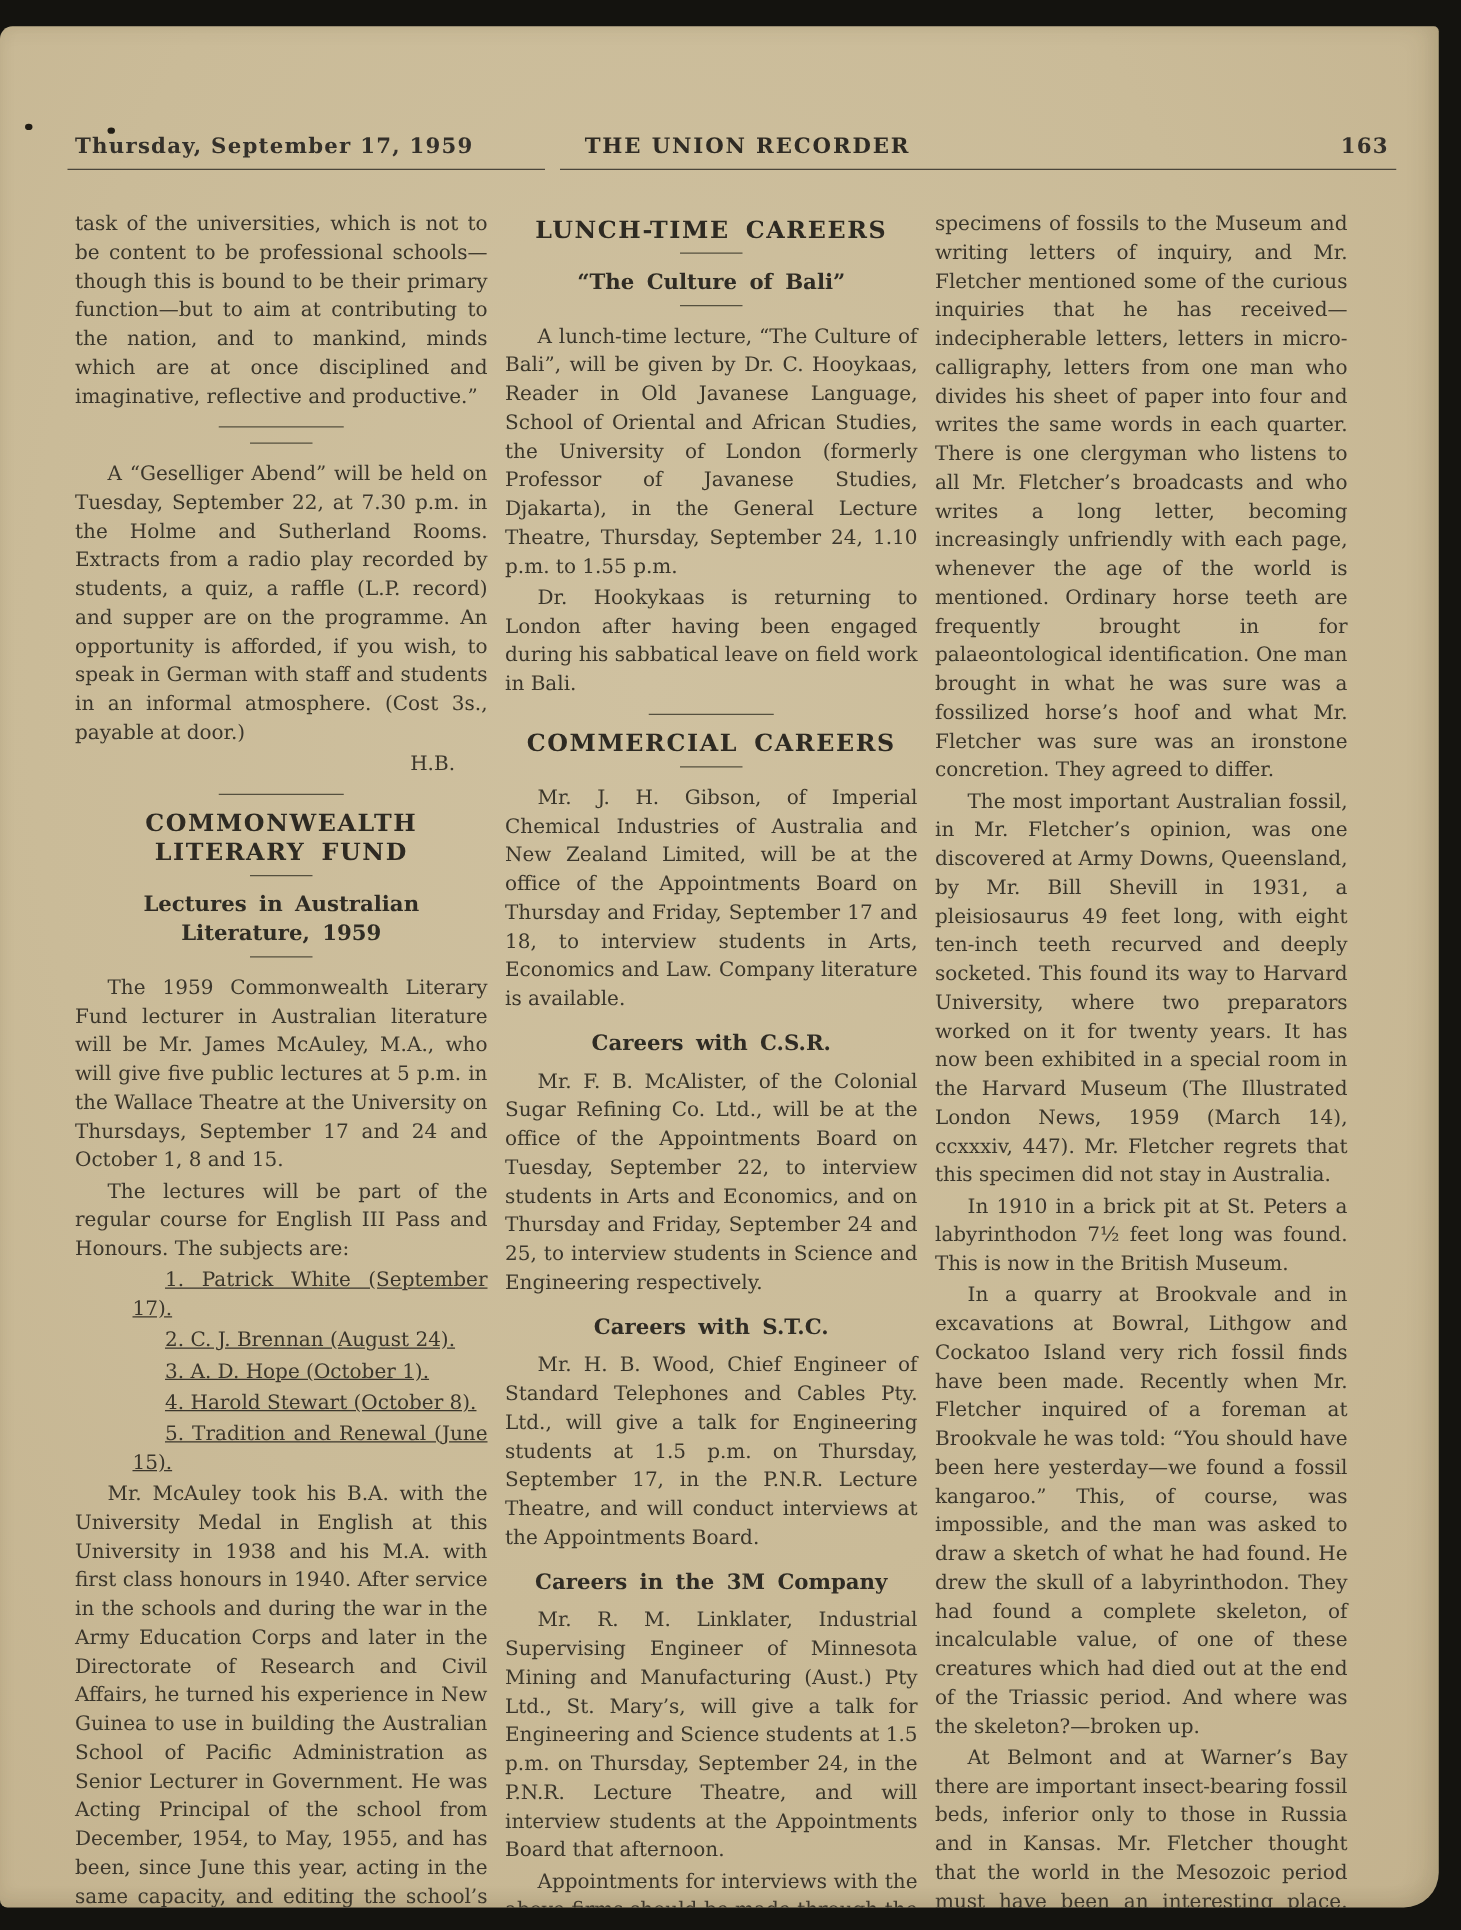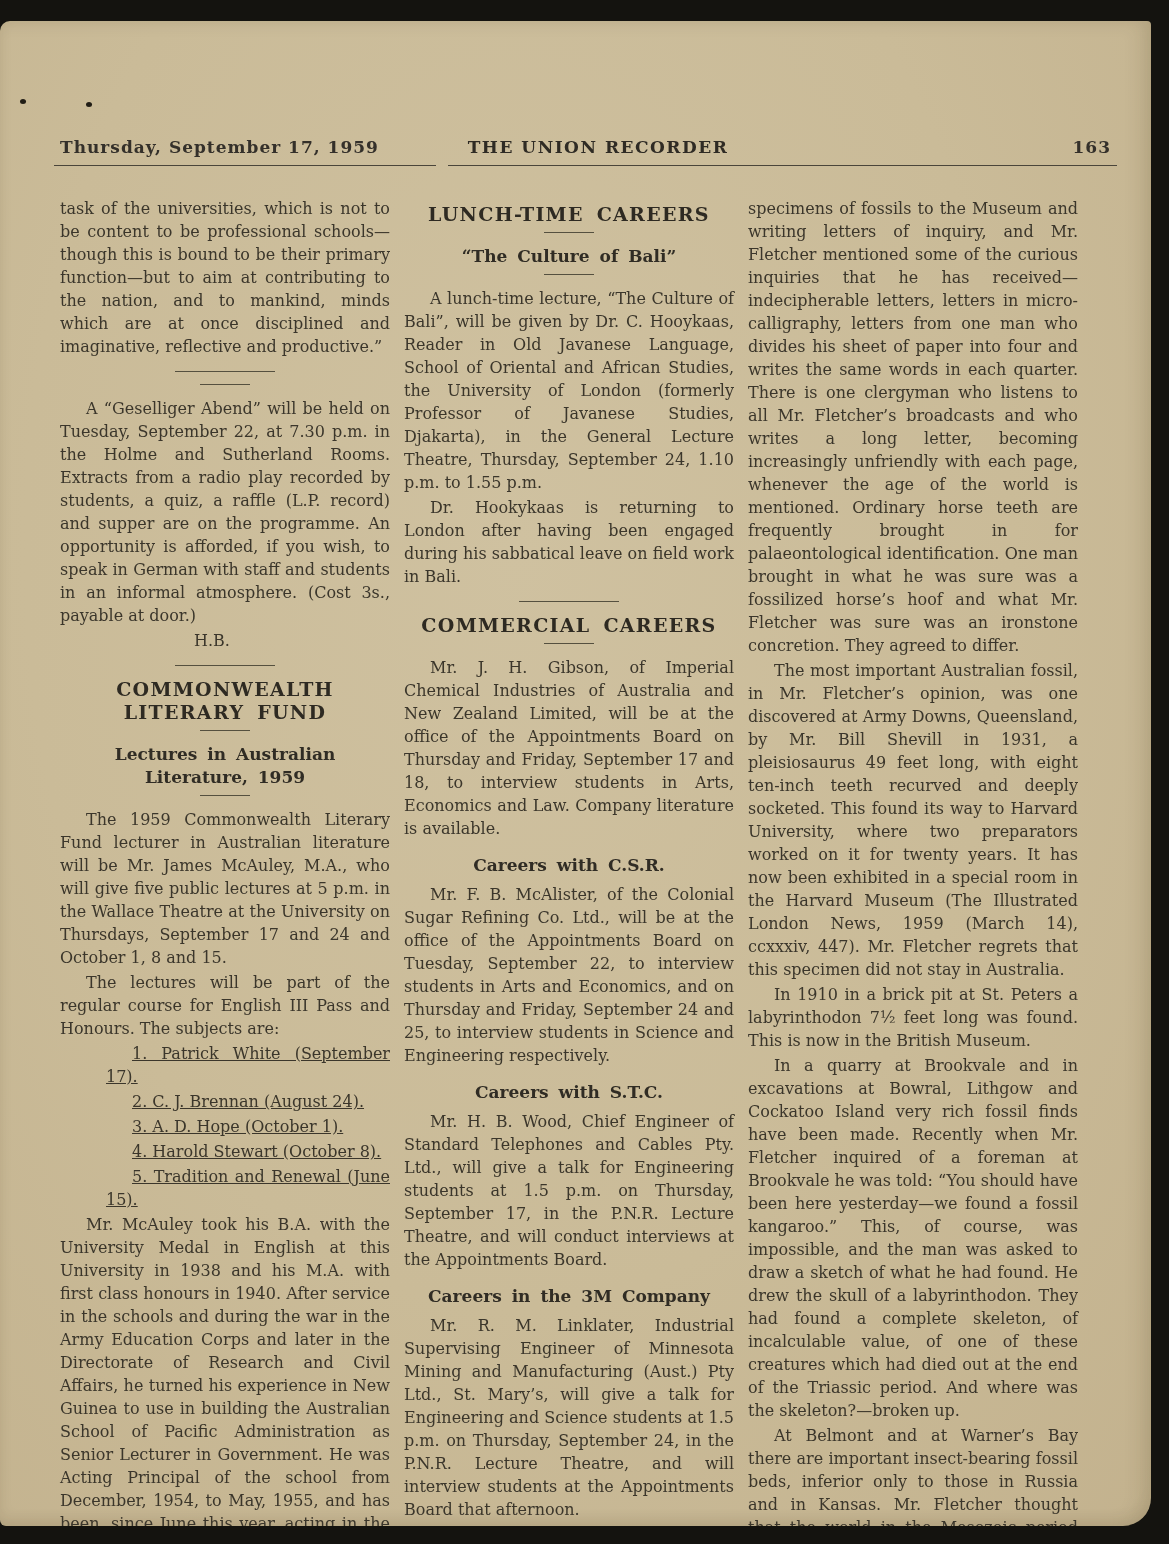--- a/index.html
+++ b/index.html
@@ -7,41 +7,41 @@
   .page{position:absolute;left:0;top:21px;width:1151px;height:1505px;
         background:radial-gradient(ellipse at 45% 35%, #cfc1a0 0%, #cabb98 55%, #c3b28e 100%);
         border-radius:10px 4px 28px 6px;
         box-shadow:inset -10px 0 18px rgba(60,45,20,0.10), inset 0 -6px 14px rgba(60,45,20,0.08);
         overflow:hidden;color:#3b362b;}
   .speck{position:absolute;background:#211d15;border-radius:50%;}
   .speck1{left:20px;top:78px;width:6px;height:5px;}
   .speck2{left:86px;top:81px;width:6px;height:5px;}
 
   
-  .header{position:relative;height:40px;margin-top:116px;padding-left:26px;}
+  .header{position:relative;height:40px;margin-top:86px;padding-left:26px;}
   .h-date{position:absolute;left:60px;top:0;font-size:17px;font-weight:bold;letter-spacing:1px;color:#34302a;}
   .h-title{position:absolute;left:448px;width:300px;top:0;text-align:center;font-size:17px;font-weight:bold;letter-spacing:1.5px;color:#2f2b24;}
   .h-page{position:absolute;right:40px;top:0;font-size:17px;font-weight:bold;letter-spacing:1px;color:#34302a;text-align:center;}
   .h-rule-left{position:absolute;left:54px;top:28px;width:382px;border-top:1.6px solid #4a453a;}
   .h-rule-right{position:absolute;left:448px;top:28px;width:669px;border-top:1.6px solid #4a453a;}
 
   
   .columns{display:flex;margin:20px 0 0 60px;gap:14px;}
   .col{width:330px;flex:0 0 330px;font-size:16px;line-height:23px;text-align:justify;}
 
   p.para{margin:0 0 2px 0;text-indent:26px;hyphens:none;}
   p.noindent{text-indent:0;}
   .rule{border-top:1.4px solid #55503f;margin:13px auto 12px auto;}
   .rule-div{width:100px;}
   .rule-under{width:50px;margin-top:6px;margin-bottom:12px;}
   h2.sect{margin:6px 0 0 0;text-align:center;font-size:19px;letter-spacing:1.3px;word-spacing:5px;color:#2e2a22;font-weight:bold;}
   h3.sub{margin:4px 0 0 0;text-align:center;font-size:17px;word-spacing:4px;color:#302c24;font-weight:bold;}
   h4.minor{margin:14px 0 6px 0;text-align:center;font-size:17px;word-spacing:4px;color:#302c24;font-weight:bold;text-indent:0;}
   .list-item{padding-left:46px;text-indent:-14px;margin:0;text-decoration:underline;}
-  .sig-right{text-align:center;margin:2px 0 0 0;}
+  .sig-right{text-align:right;margin:2px 0 0 0;}
   .sig-right.hb{padding-right:26px;}
 </style>
 </head>
 <body>
 
 <div class="page">
   <div class="speck speck1"></div>
   <div class="speck speck2"></div>
 
   <div class="header">

